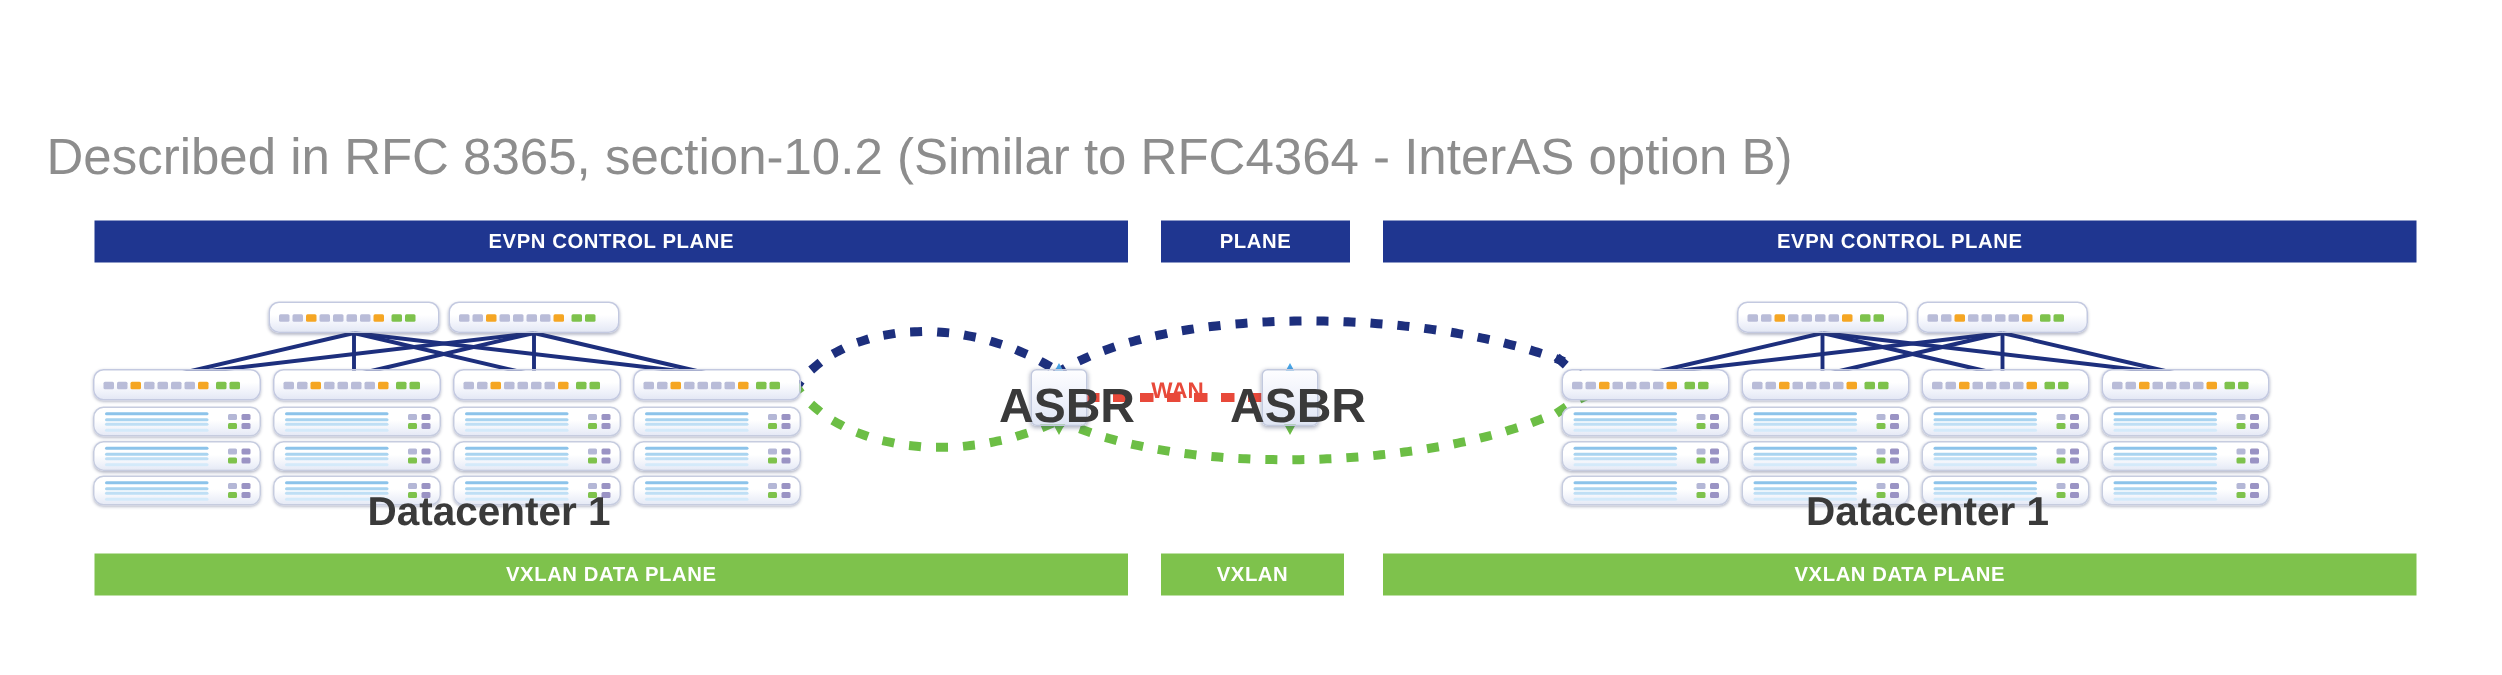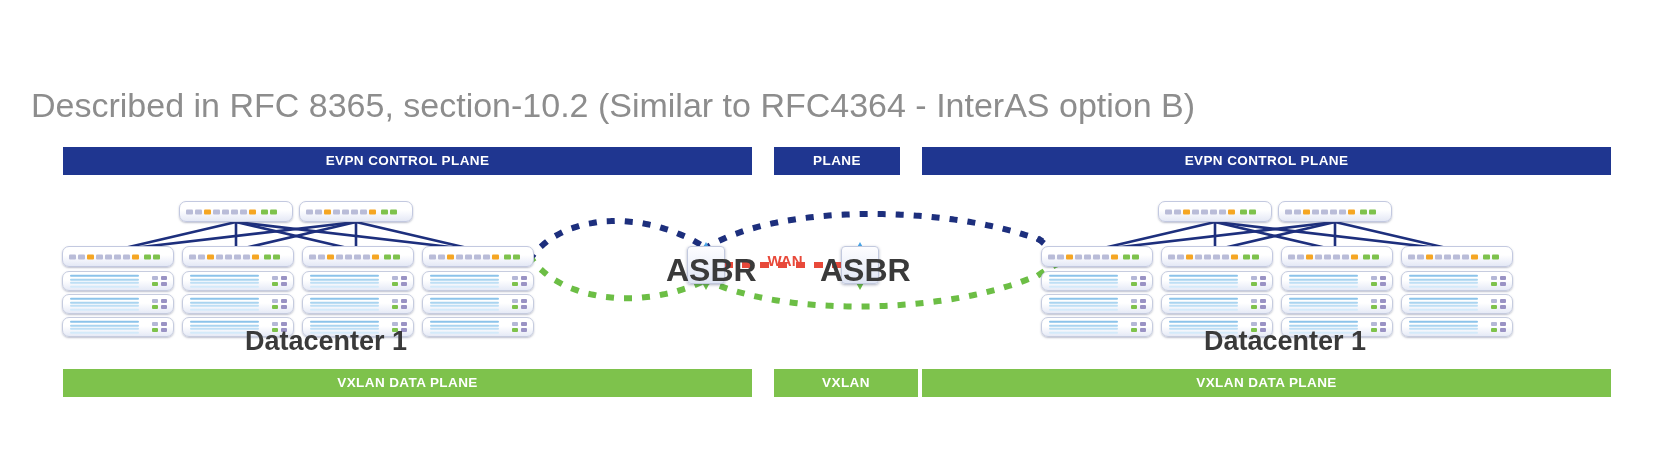--- a/index.html
+++ b/index.html
@@ -105,21 +105,21 @@
 
 <div id="stage">
 
   <div class="subtitle">Described in RFC 8365, section-10.2 (Similar to RFC4364 - InterAS option B)</div>
 
   <div class="bar blue" style="left:63px;top:147px;width:689px;">EVPN CONTROL PLANE</div>
   <div class="bar blue" style="left:774px;top:147px;width:126px;">PLANE</div>
   <div class="bar blue" style="left:922px;top:147px;width:689px;">EVPN CONTROL PLANE</div>
 
   <div class="bar green" style="left:63px;top:369px;width:689px;">VXLAN DATA PLANE</div>
-  <div class="bar green" style="left:774px;top:369px;width:144px;">VXLAN</div>
+  <div class="bar green" style="left:774px;top:369px;width:122px;">VXLAN</div>
   <div class="bar green" style="left:922px;top:369px;width:689px;">VXLAN DATA PLANE</div>
 
   <svg class="overlay" viewBox="0 0 1668 450">
     <g stroke="#1d2f7d" stroke-width="2.6" fill="none">
       <line x1="236" y1="222" x2="116" y2="250"></line>
       <line x1="236" y1="222" x2="236" y2="250"></line>
       <line x1="236" y1="222" x2="356" y2="250"></line>
       <line x1="236" y1="222" x2="476" y2="250"></line>
       <line x1="356" y1="222" x2="116" y2="250"></line>
       <line x1="356" y1="222" x2="236" y2="250"></line>

